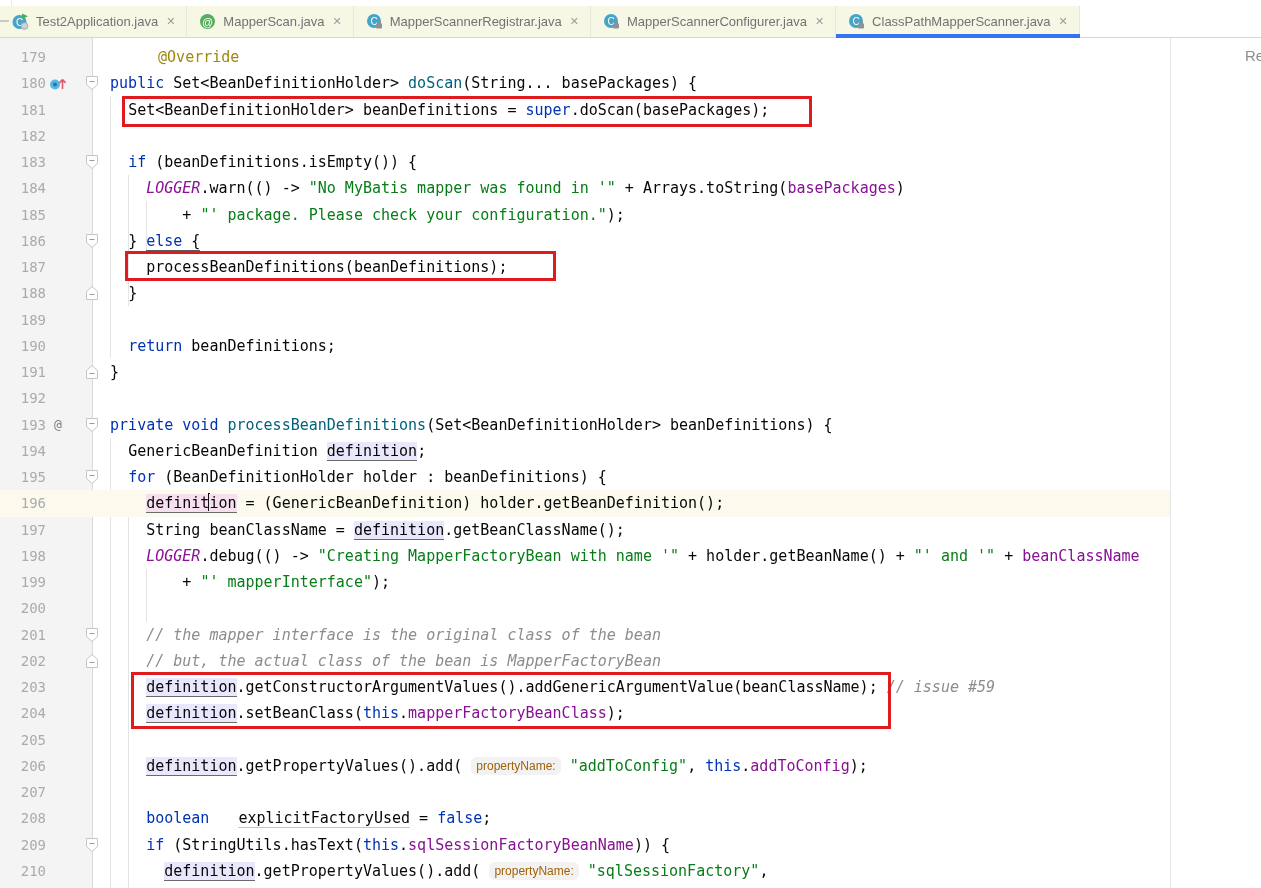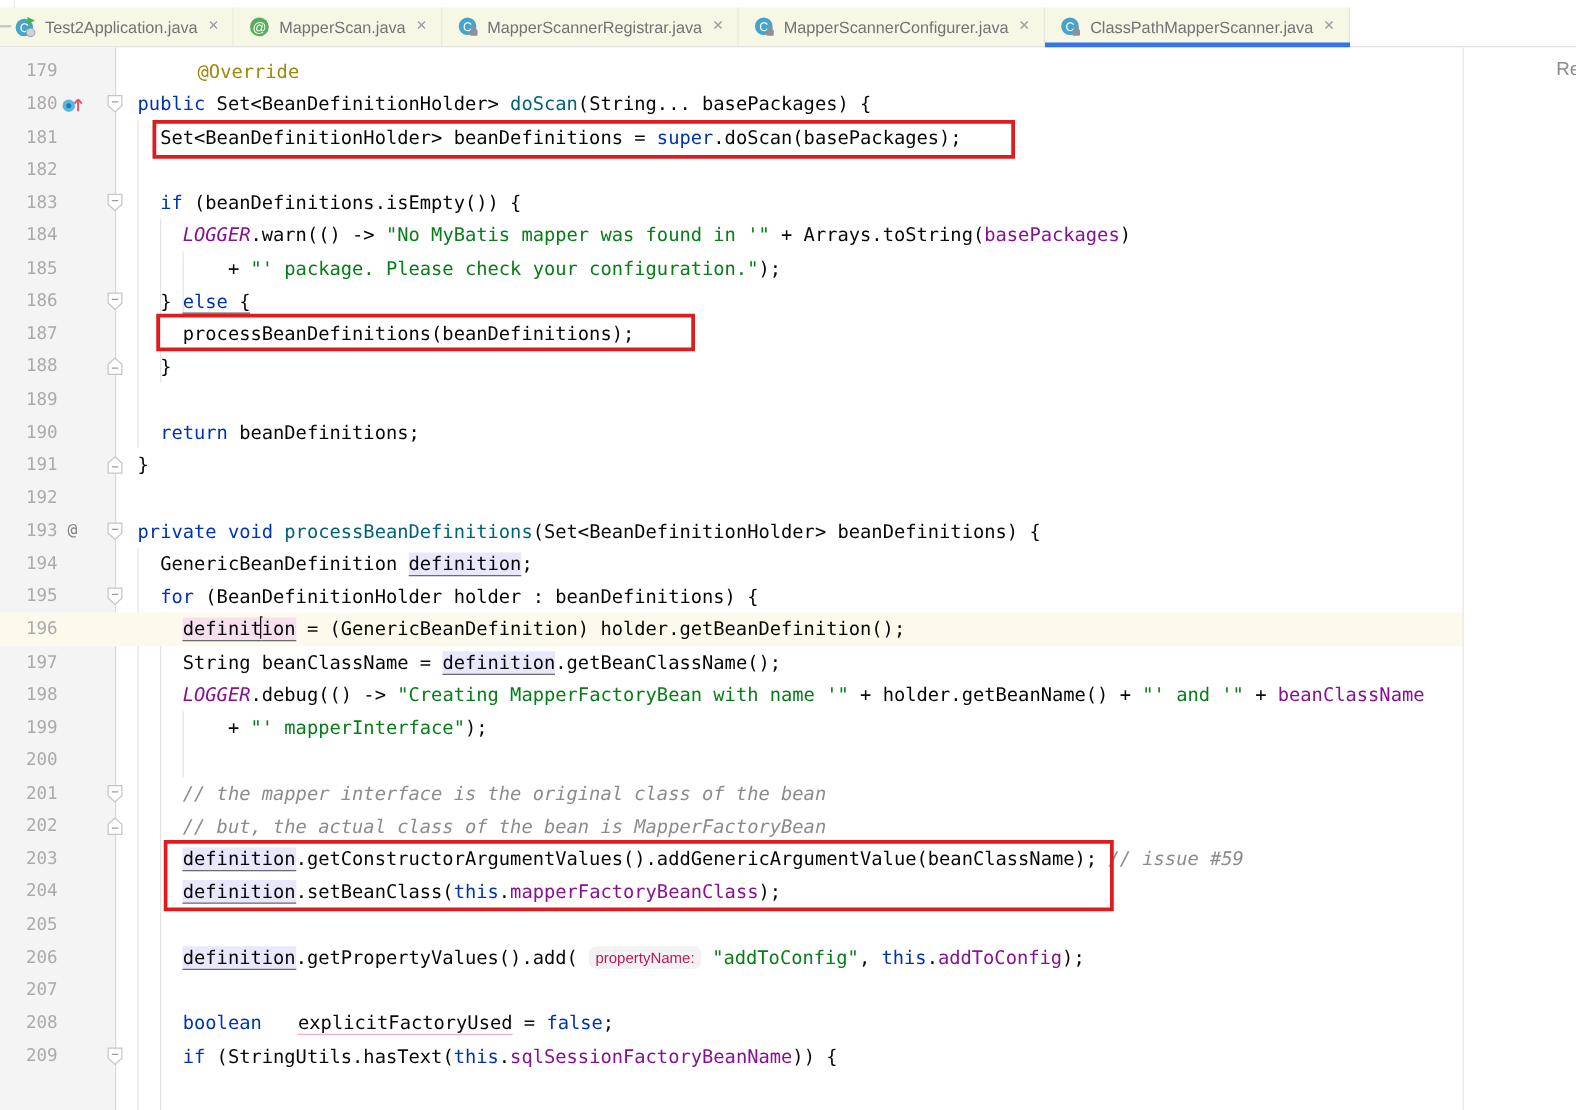--- a/index.html
+++ b/index.html
@@ -45,21 +45,21 @@
   .sg-a {color:var(--annotation);margin-left:48px;}
   .sg-m {color:var(--method);}
   .sg-f {color:var(--field);}
   .sg-fi{color:var(--field);font-style:italic;}
   .sg-si{color:#070707;}
   .sg-hr{background:#e9e7fc;border-bottom:1px solid #6b6b6b;}
   .sg-hw{background:#f6dfee;border-bottom:1px solid #6b6b6b;}
   .sg-u {border-bottom:1px solid #f9a8d4;margin-left:20px;}
   .sg-ku{color:var(--keyword);border-bottom:1px solid #5a5a5a;}
   .sg-pu{color:#070707;border-bottom:1px solid #5a5a5a;}
-  .inlay{font:12px "Liberation Sans",sans-serif;color:#be185d;background:#f2f2f2;
+  .inlay{font:12px "Liberation Sans",sans-serif;color:#a16207;background:#f2f2f2;
          border-radius:6px;padding:2px 5px 2px 5px;vertical-align:1px;}
   .caret{display:inline-block;width:2px;height:18px;background:#101010;vertical-align:-3px;margin:0 -1px;}
 
   .annotation-box{position:absolute;border:3px solid var(--annotation_red);box-sizing:border-box;
                   z-index:6;pointer-events:none;}
   .right-overflow{position:absolute;left:1245px;top:47px;font-size:15px;color:#8c8c8c;z-index:3;}
   .edge-notch{position:absolute;left:0;top:20px;width:9px;height:2px;background:#c9c9c9;}
 
   
   .iguide{position:absolute;width:1px;background:#e4e4e4;z-index:0;}
@@ -371,20 +371,26 @@
         <span class="num">209</span>
         <span class="gicon"></span>
         <span class="fold">
           <svg width="14" height="16" viewBox="0 0 14 16">
             <path d="M1.5 1.5h11v8L7 14.5 1.5 9.5z" fill="#fdfdfd" stroke="#c6c6c6"></path>
             <path d="M4.5 6.5h5" stroke="#9b9b9b"></path>
           </svg>
         </span>
         <pre class="code">      <span class="sg-k">if</span><span class="sg-p"> (StringUtils.</span><span class="sg-si">hasText</span><span class="sg-p">(</span><span class="sg-k">this</span><span class="sg-p">.</span><span class="sg-f">sqlSessionFactoryBeanName</span><span class="sg-p">)) {</span></pre>
       </div>
+      <div class="line">
+        <span class="num">210</span>
+        <span class="gicon"></span>
+        <span class="fold"></span>
+        <pre class="code">        <span class="sg-hr">definition</span><span class="sg-p">.getPropertyValues().add( </span><span class="inlay">propertyName:</span><span class="sg-p"> </span><span class="sg-s">"sqlSessionFactory"</span><span class="sg-p">,</span></pre>
+      </div>
     </div>
   <div class="margin-guide"></div>
 </div>
 
 <span class="right-overflow">Re</span>
 
 <div class="annotation-box" style="left: 122px; top: 96px; width: 690px; height: 31px;"></div>
 <div class="annotation-box" style="left: 125px; top: 251px; width: 431px; height: 30px;"></div>
 <div class="annotation-box" style="left: 131px; top: 672px; width: 760px; height: 57px;"></div>
 

